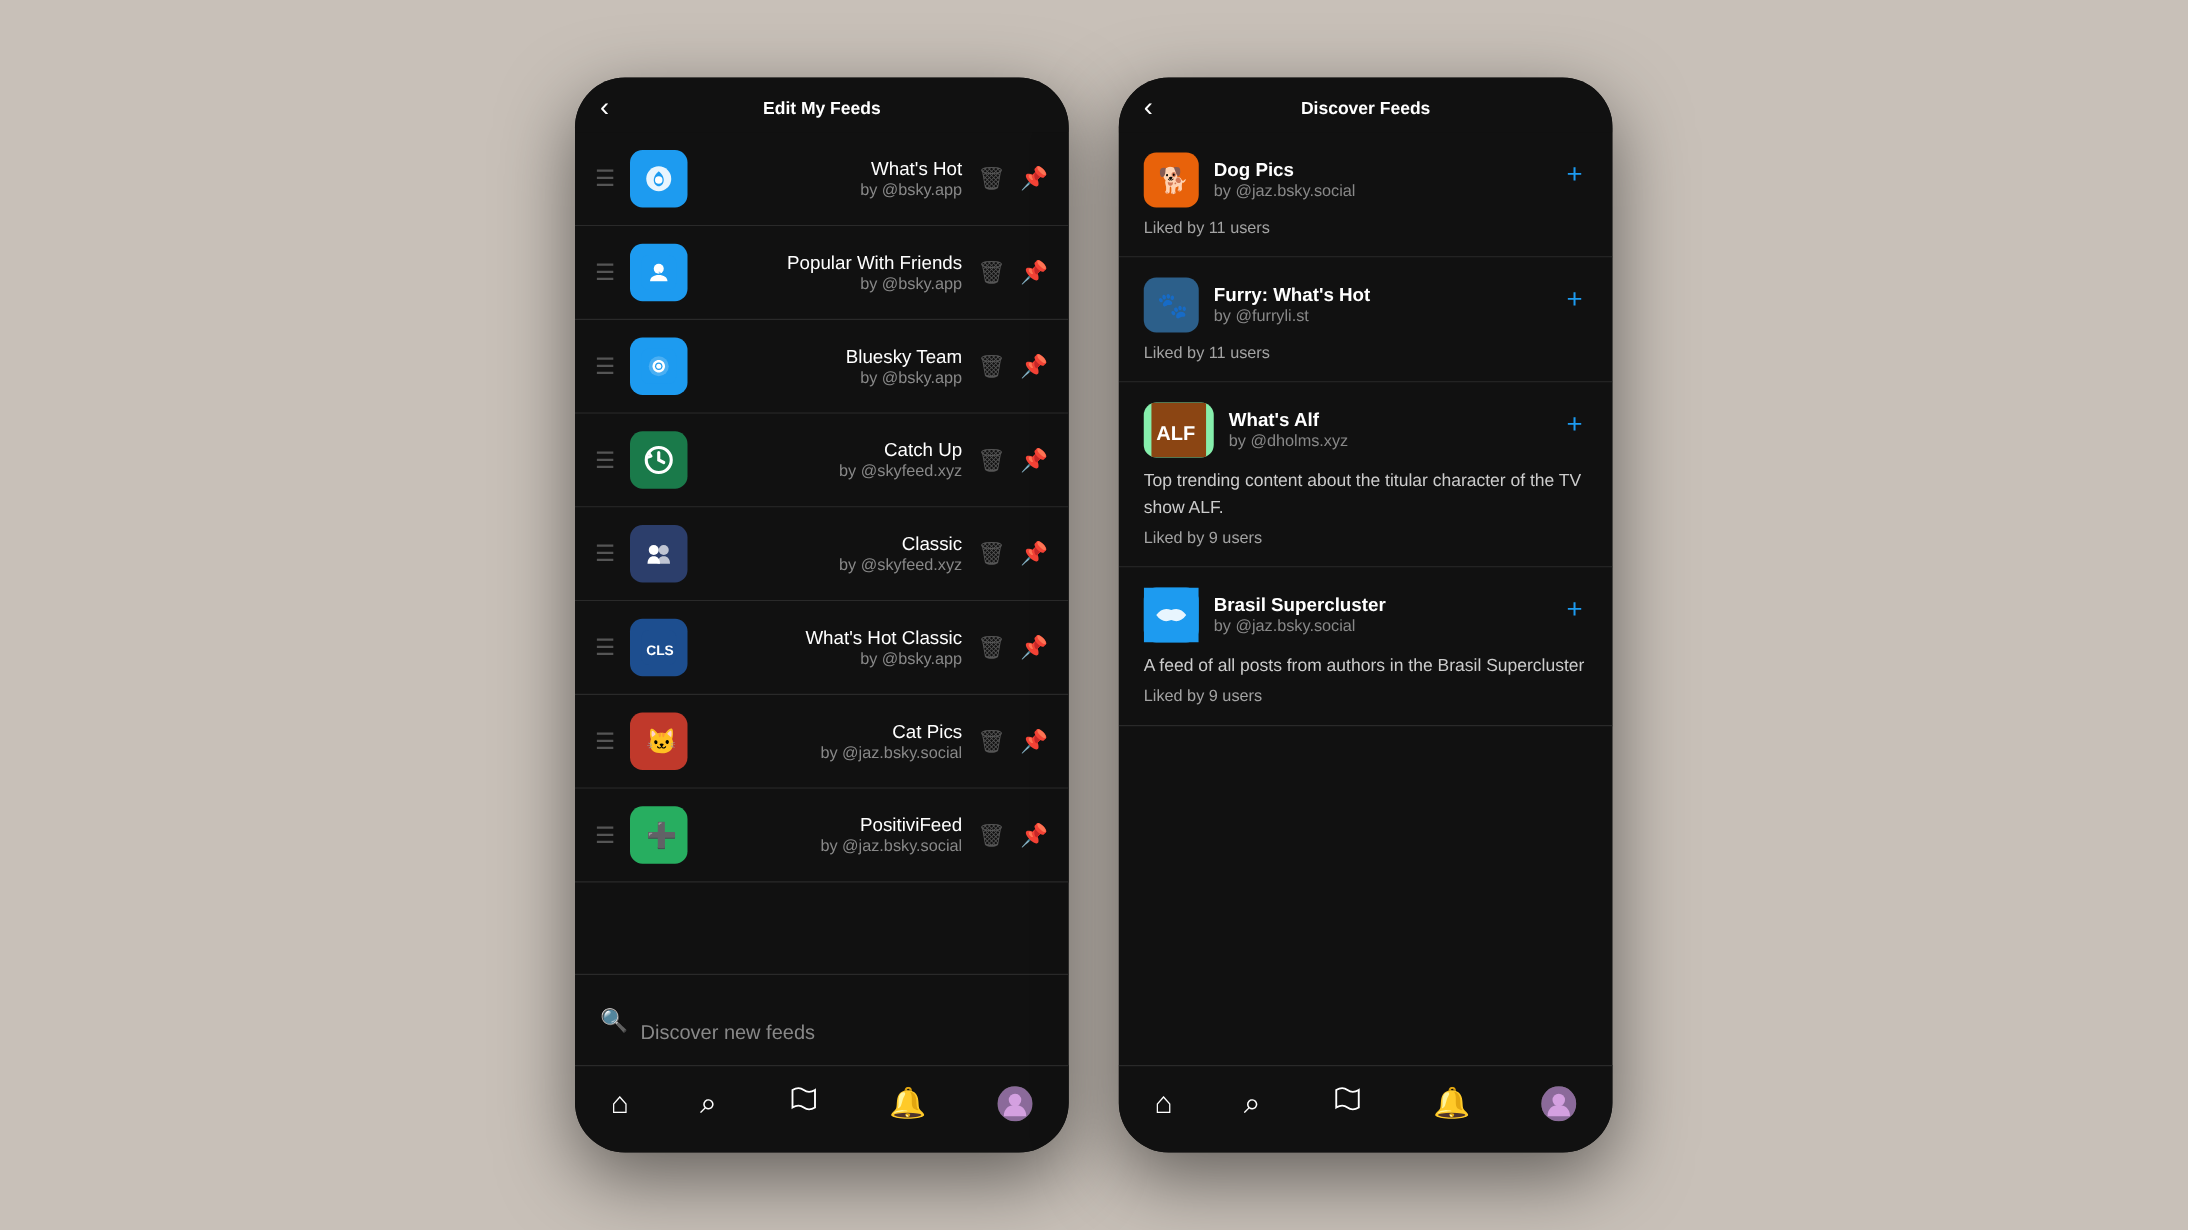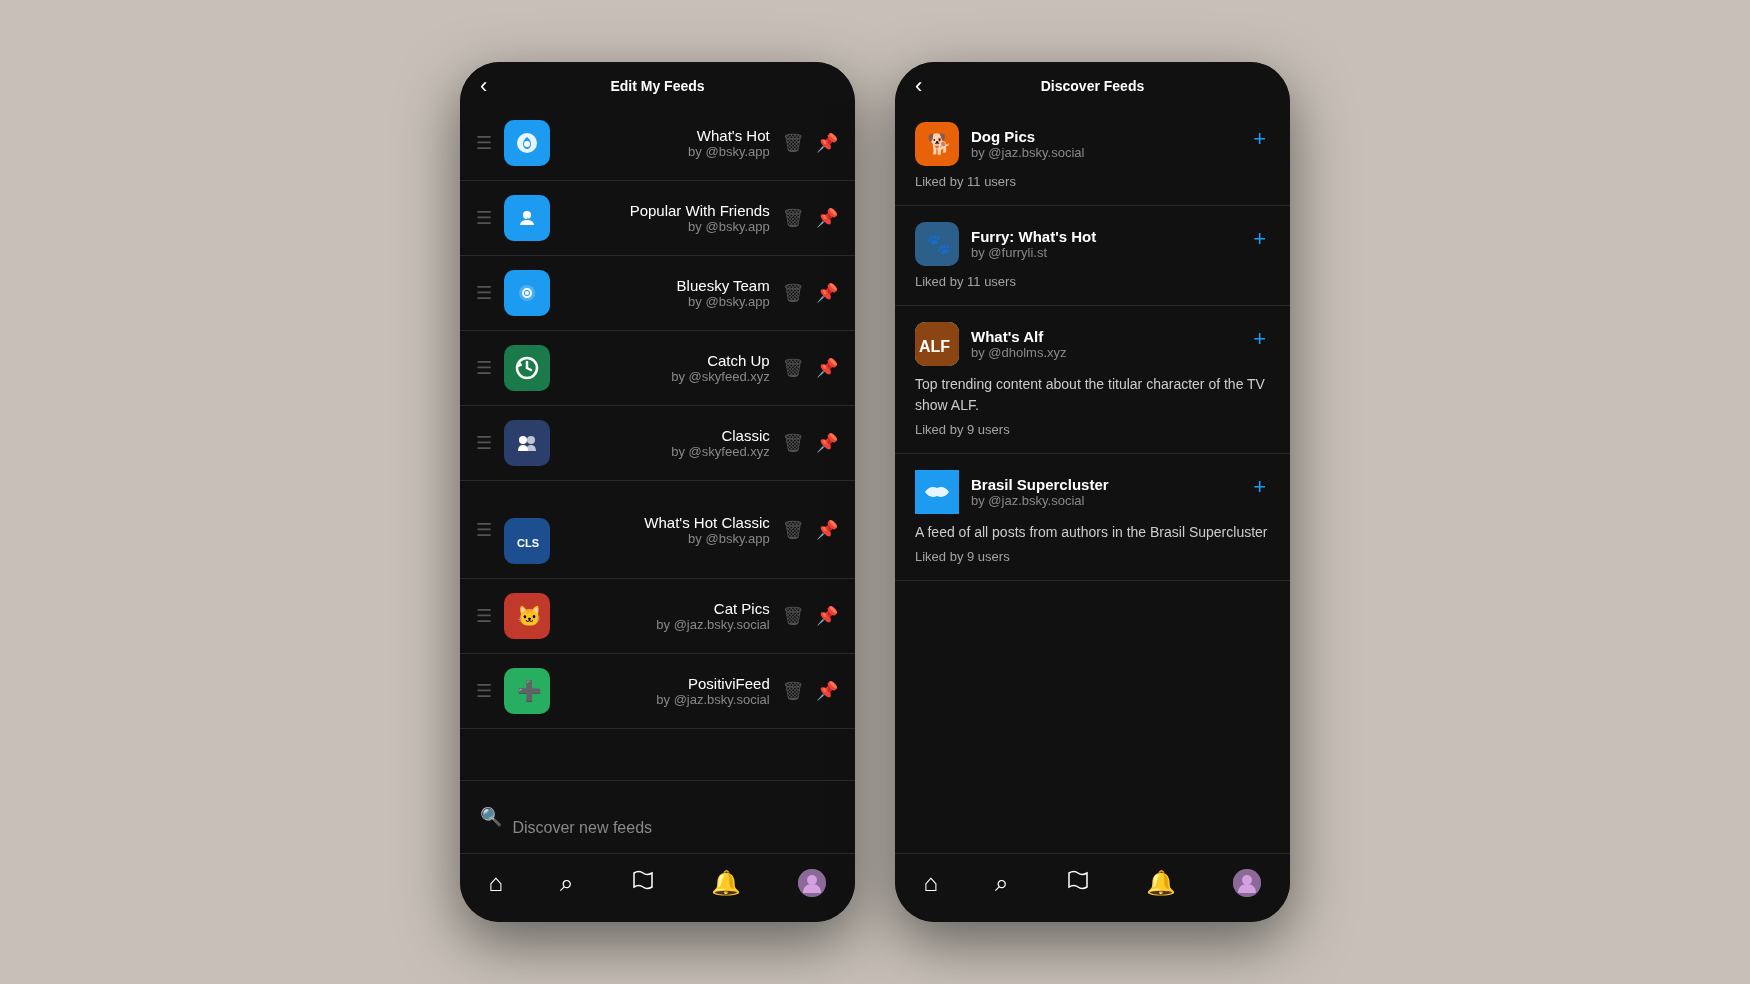--- a/index.html
+++ b/index.html
@@ -158,21 +158,21 @@
       border-radius: 50%;
       background: #555;
       display: flex;
       align-items: center;
       justify-content: center;
       color: #fff;
       font-size: 12px;
     }
     
     .icon-blue { background: #1d9bf0; }
-    .icon-classic { background: #1d4e8f; margin-top: 23px; }
+    .icon-classic { background: #1d4e8f; }
 
     
     .discover-list {
       flex: 1;
       overflow-y: auto;
       scrollbar-width: none;
     }
     .discover-list::-webkit-scrollbar { display: none; }
     .discover-feed-item {
       padding: 16px 20px;
@@ -468,21 +468,21 @@
               </div>
             </div>
             <span class="add-btn">+</span>
           </div>
           <div class="discover-likes">Liked by 11 users</div>
         </div>
 
         <div class="discover-feed-item">
           <div class="discover-feed-header">
             <div class="discover-feed-info">
-              <div class="discover-feed-icon" style="background:#86efac; border-radius:10px; overflow:hidden; width:44px; height:44px;">
+              <div class="discover-feed-icon" style="background:#86efac; border-radius:10px; overflow:hidden; width:56px; height:44px;">
                 <svg width="44" height="44" viewBox="0 0 44 44">
                   <rect width="44" height="44" fill="#8b4513"></rect>
                   <text x="4" y="30" font-size="16" fill="white" font-family="sans-serif" font-weight="bold">ALF</text>
                 </svg>
               </div>
               <div class="discover-feed-text">
                 <div class="name">What's Alf</div>
                 <div class="author">by @dholms.xyz</div>
               </div>
             </div>

